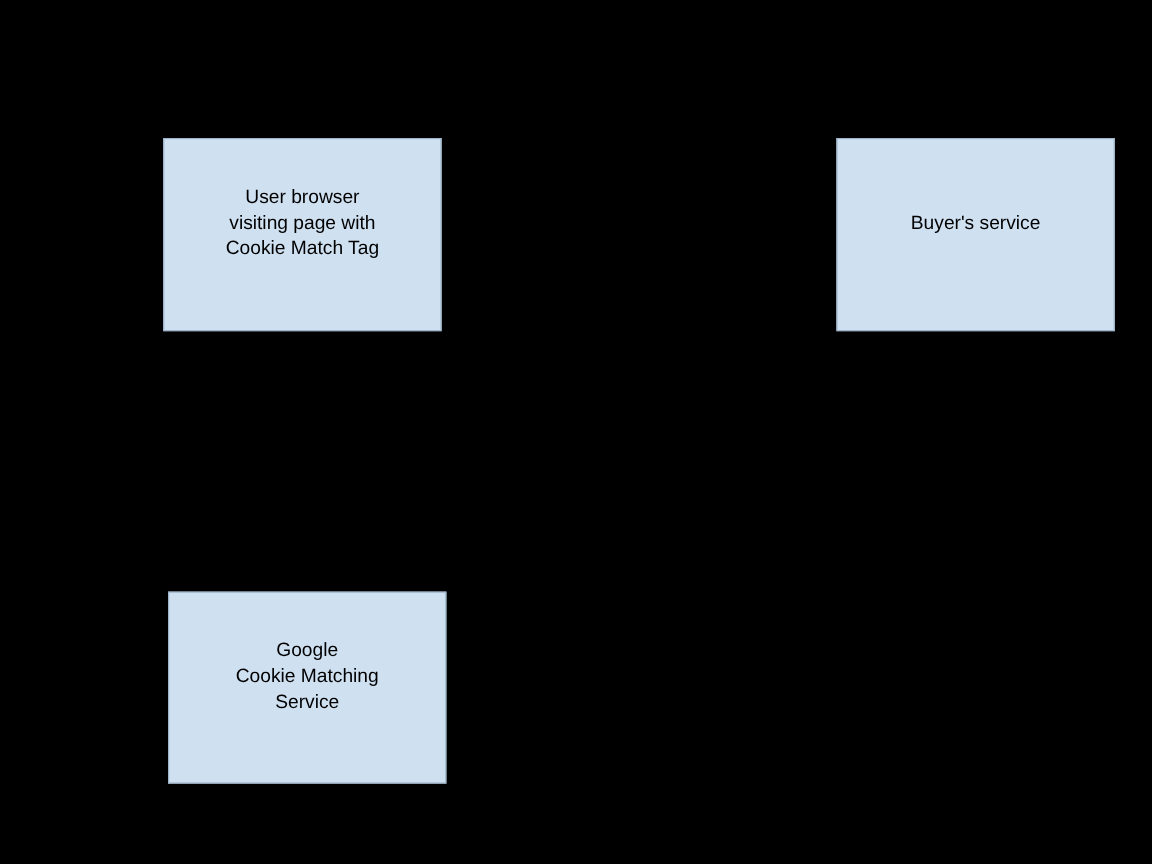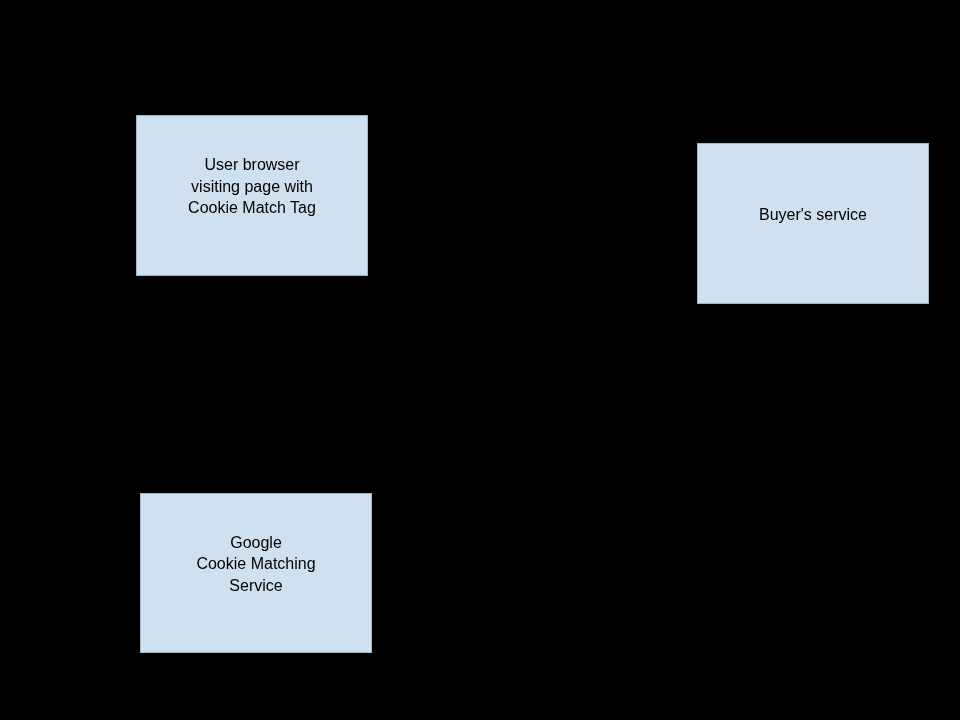--- a/index.html
+++ b/index.html
@@ -45,21 +45,20 @@
   }
   #node-user-browser .node-label {
     position: relative;
     top: -9px;
   }
   #node-buyers-service {
     left: 697px;
     top: 115px;
     width: 232px;
     height: 161px;
-    margin-top: 28px;
   }
   #node-buyers-service .node-label {
     position: relative;
     top: -9px;
   }
   #node-google-cookie-matching {
     left: 140px;
     top: 493px;
     width: 232px;
     height: 160px;

